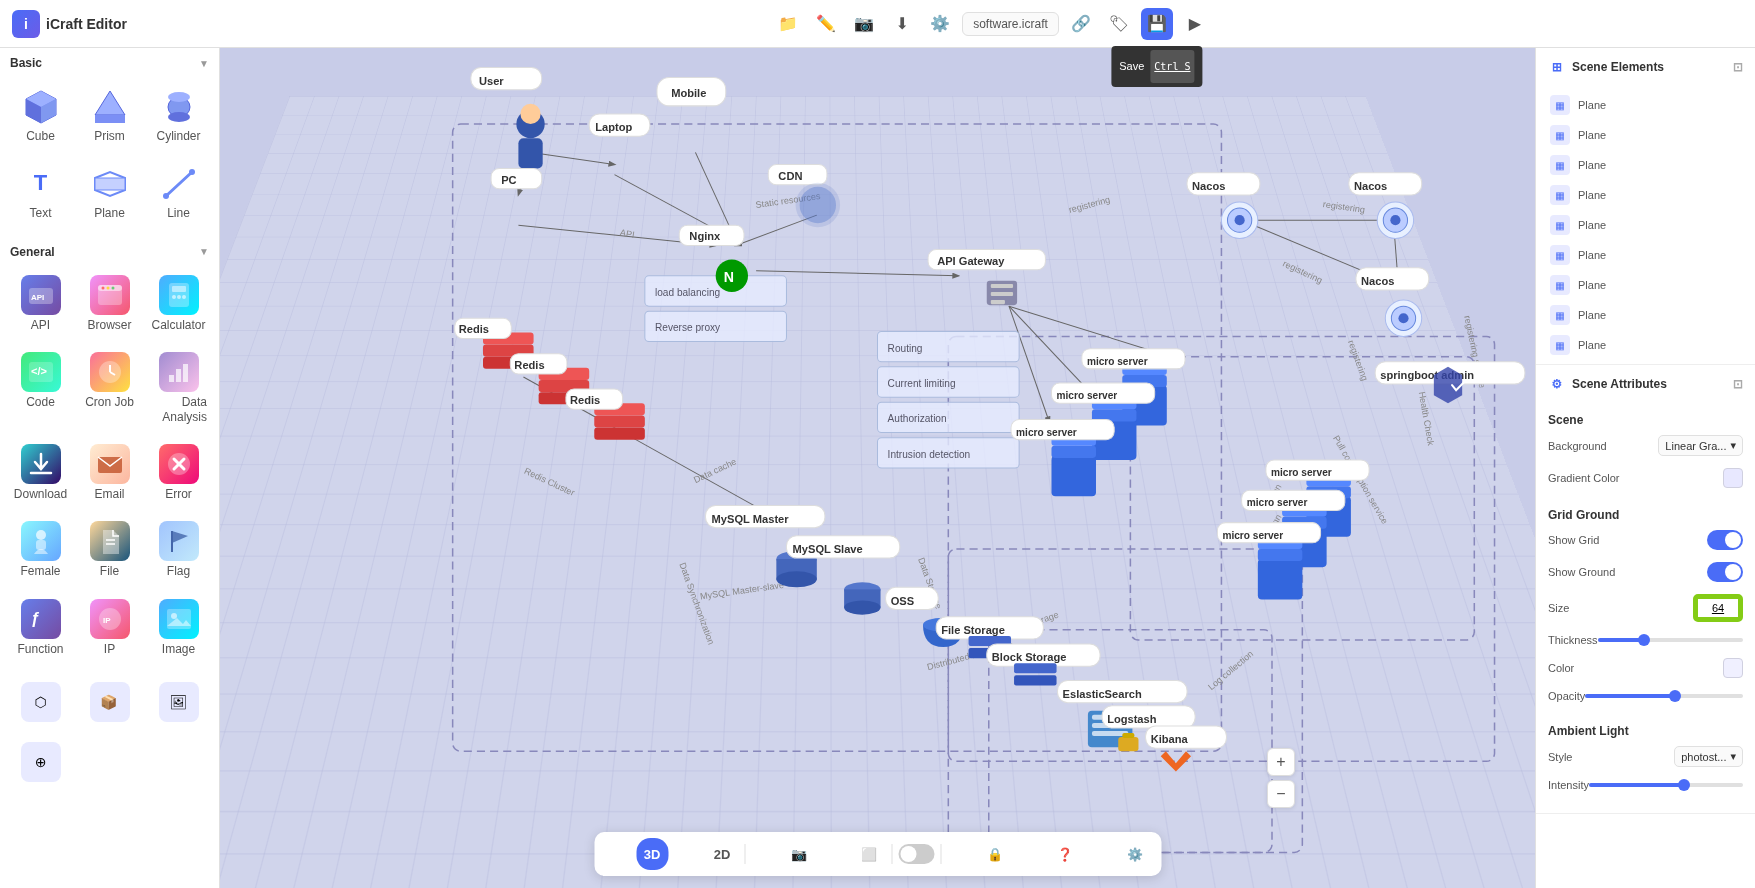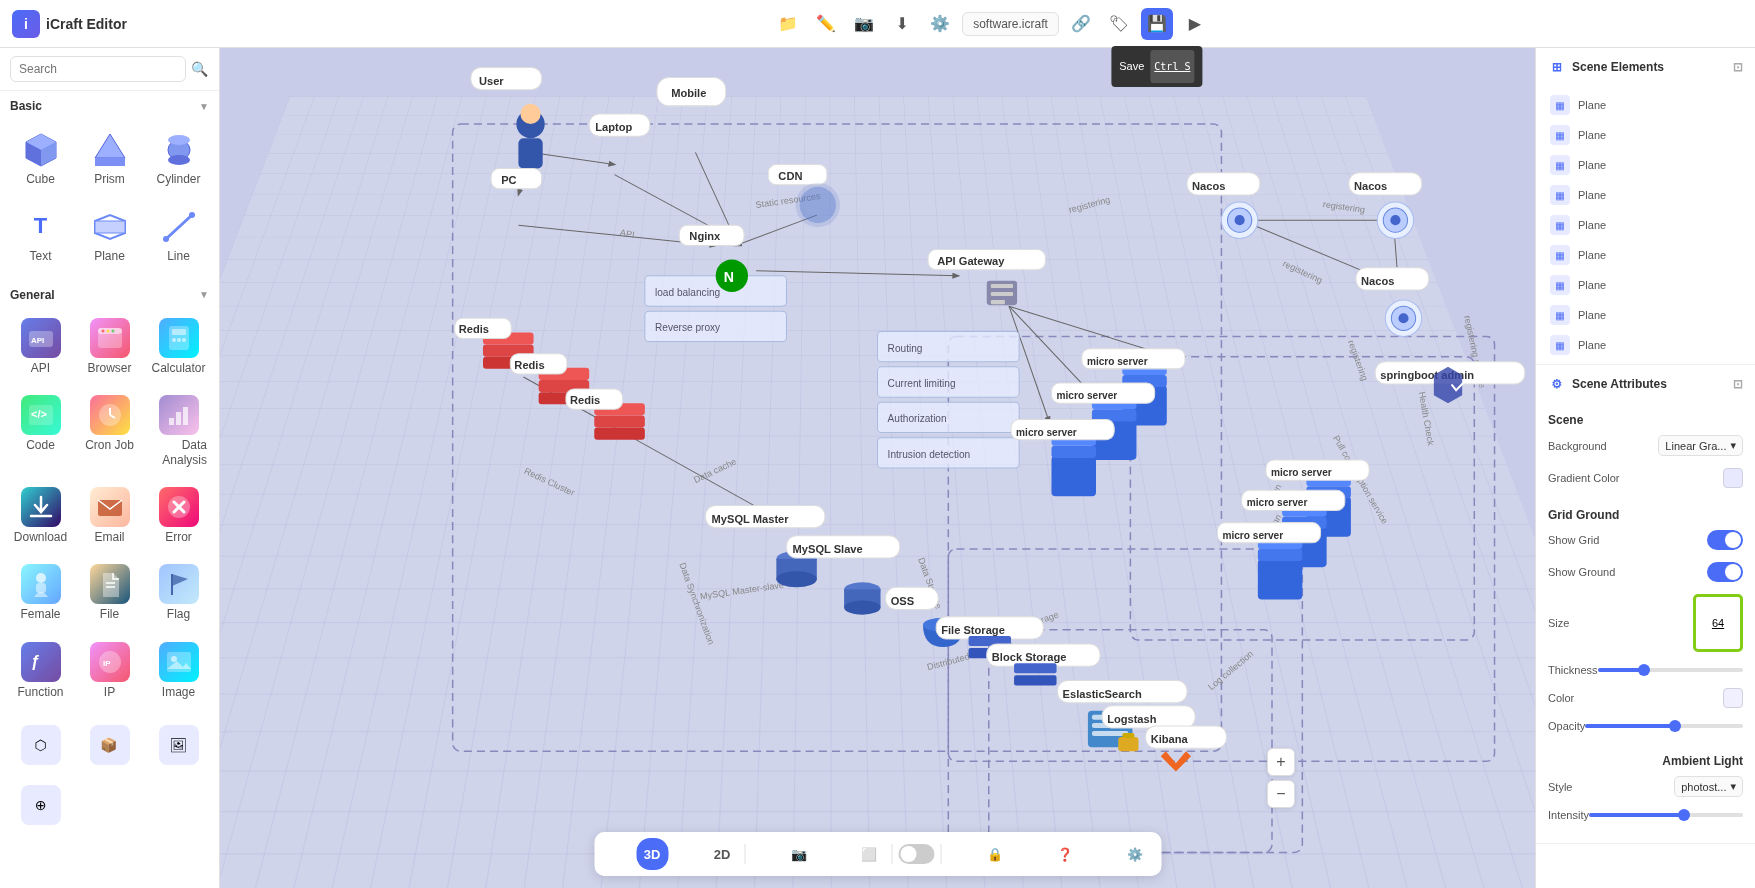--- a/index.html
+++ b/index.html
@@ -58,21 +58,21 @@
     .scene-elements-list { padding: 4px 8px; }
     .scene-el-item { display: flex; align-items: center; gap: 8px; padding: 5px 6px; border-radius: 6px; cursor: pointer; font-size: 11px; color: #555; }
     .scene-el-icon { width: 20px; height: 20px; background: #e8eaff; border-radius: 4px; display: flex; align-items: center; justify-content: center; font-size: 10px; color: #4a6cf7; }
     .attributes-section { padding: 10px 12px; }
     .attr-row { display: flex; align-items: center; justify-content: space-between; margin-bottom: 12px; }
     .attr-label { font-size: 11px; color: #555; }
     .attr-select { border: 1px solid #e0e0e0; border-radius: 5px; padding: 3px 6px; font-size: 11px; background: #fafafa; color: #333; cursor: pointer; display: flex; align-items: center; gap: 4px; margin-left: 33px; }
     .color-swatch { width: 20px; height: 20px; background: #e8e8ff; border: 1px solid #d0d0e0; border-radius: 4px; }
     .toggle-on { width: 36px; height: 20px; background: #4a6cf7; border-radius: 10px; position: relative; cursor: pointer; }
     .toggle-on .knob { width: 16px; height: 16px; background: #fff; border-radius: 50%; position: absolute; top: 2px; right: 2px; }
-    .attr-input { width: 50px; border: 3px solid #84cc16; border-radius: 5px; padding: 20px 6px; font-size: 11px; text-align: center; text-decoration: underline; }
+    .attr-input { width: 50px; border: 5px solid #84cc16; border-radius: 5px; padding: 3px 6px; font-size: 11px; text-align: center; text-decoration: underline; }
     .slider-track { flex: 1; height: 4px; background: #e0e0e0; border-radius: 2px; position: relative; cursor: pointer; }
     .slider-fill { height: 100%; background: #4a6cf7; border-radius: 2px; width: 40%; }
     .slider-thumb { width: 12px; height: 12px; background: #4a6cf7; border-radius: 50%; position: absolute; top: -4px; left: 38%; }
     .section-title { font-size: 12px; font-weight: 700; color: #333; margin-bottom: 8px; }
     .zoom-controls { position: absolute; right: 240px; bottom: 80px; display: flex; flex-direction: column; gap: 4px; }
     .zoom-btn { width: 28px; height: 28px; background: #fff; border: 1px solid #ddd; border-radius: 6px; display: flex; align-items: center; justify-content: center; font-size: 16px; cursor: pointer; color: #555; box-shadow: 0 1px 4px rgba(0,0,0,0.1); }
 
     
     .diagram-svg { position: absolute; top: 0; left: 0; width: 100%; height: 100%; }
     .icon-text { font-size: 22px; font-weight: 700; color: #4a6cf7; }
@@ -121,24 +121,20 @@
         <kbd>Ctrl S</kbd>
       </div>
     </div>
     <button class="toolbar-btn">▶</button>
   </div>
 </div>
 
 <div class="main">
 
   <div class="sidebar">
-    <div class="search-bar">
-      <input type="text" class="search-input" placeholder="Search" style="">
-      <span class="search-icon">🔍</span>
-    </div>
 
     <div class="section-header">
       <span>Basic</span>
       <span class="chevron">▼</span>
     </div>
     <div class="elements-grid">
 
       <div class="element-item">
         <div class="icon">
           <svg width="38" height="38" viewBox="0 0 38 38">
@@ -819,21 +815,21 @@
         </div>
 
         <div class="attr-row">
           <span class="attr-label">Opacity</span>
           <div class="slider-track" style="width:80px;">
             <div class="slider-fill" style="width:55%;"></div>
             <div class="slider-thumb" style="left:53%;"></div>
           </div>
         </div>
 
-        <div class="section-title" style="margin-top:22px;text-align:right;">Ambient Light</div>
+        <div class="section-title" style="margin-top:22px;">Ambient Light</div>
 
         <div class="attr-row">
           <span class="attr-label">Style</span>
           <div class="attr-select">
             <span>photost...</span>
             <span>▾</span>
           </div>
         </div>
 
         <div class="attr-row">

